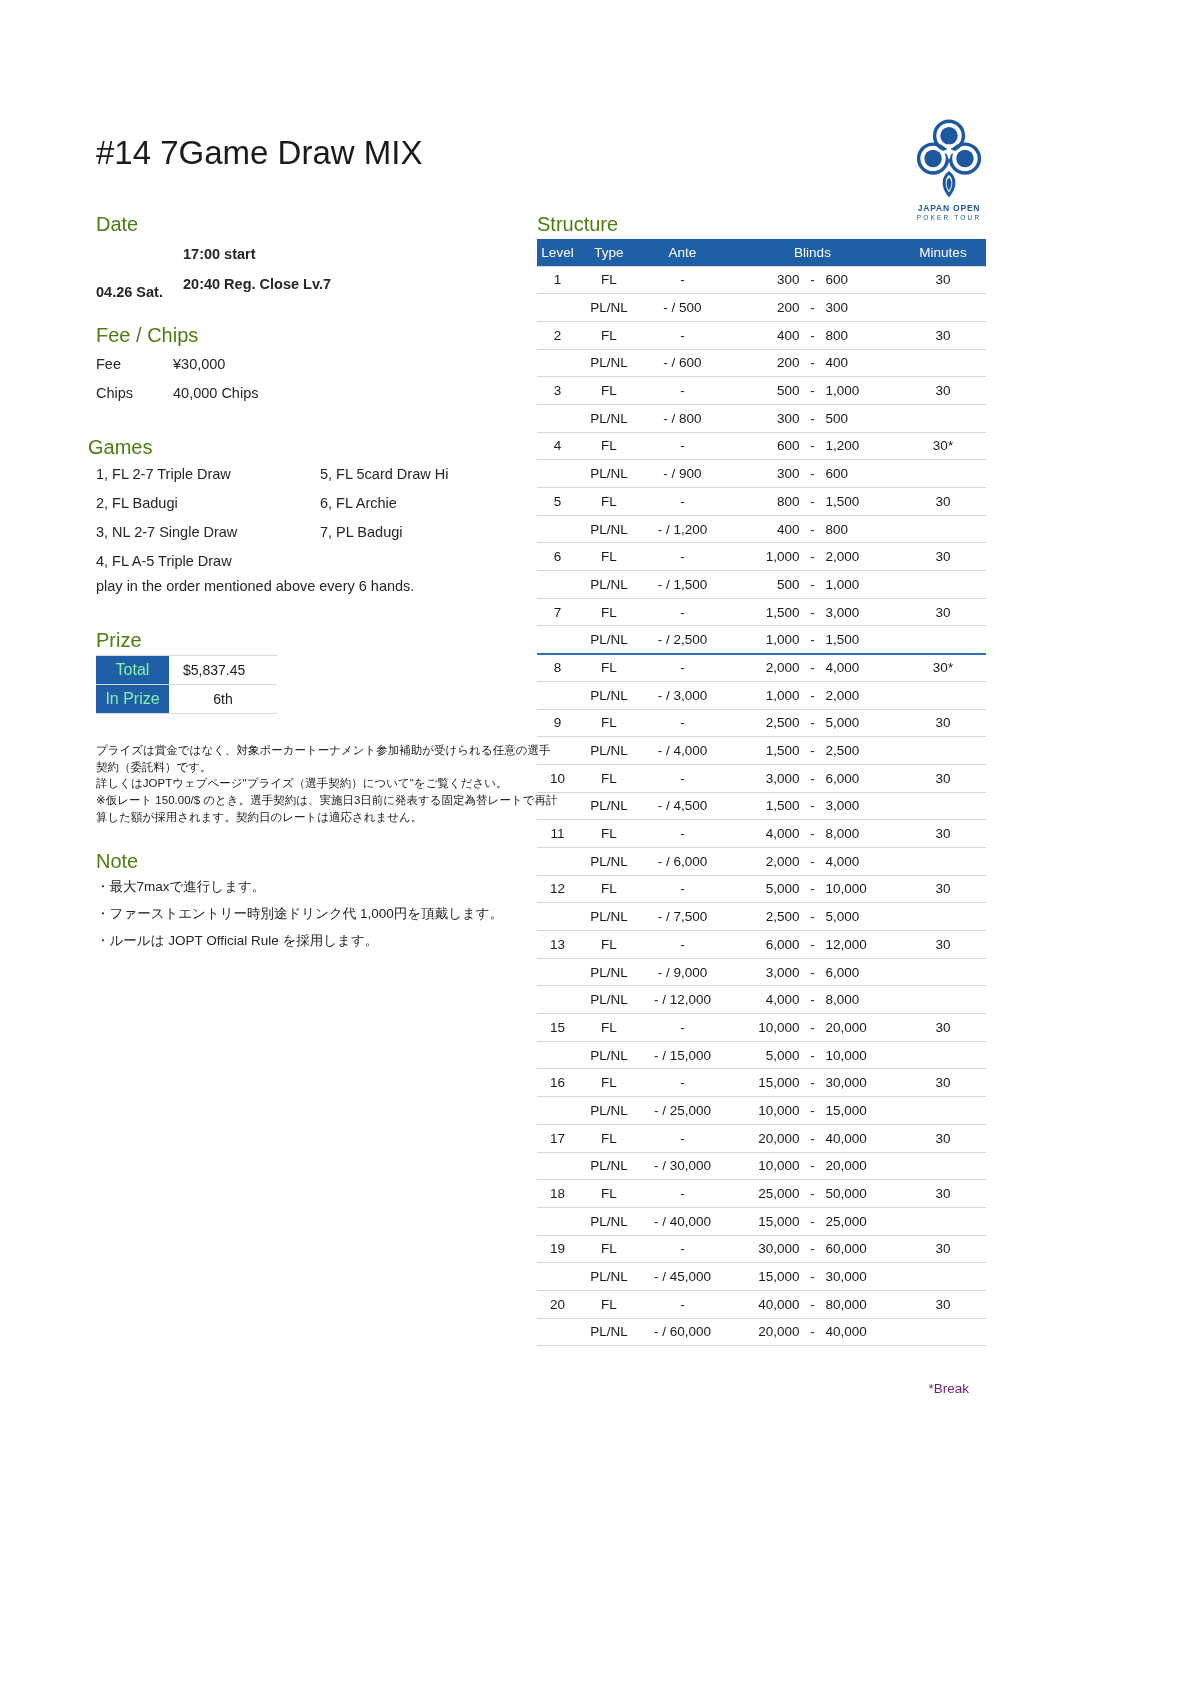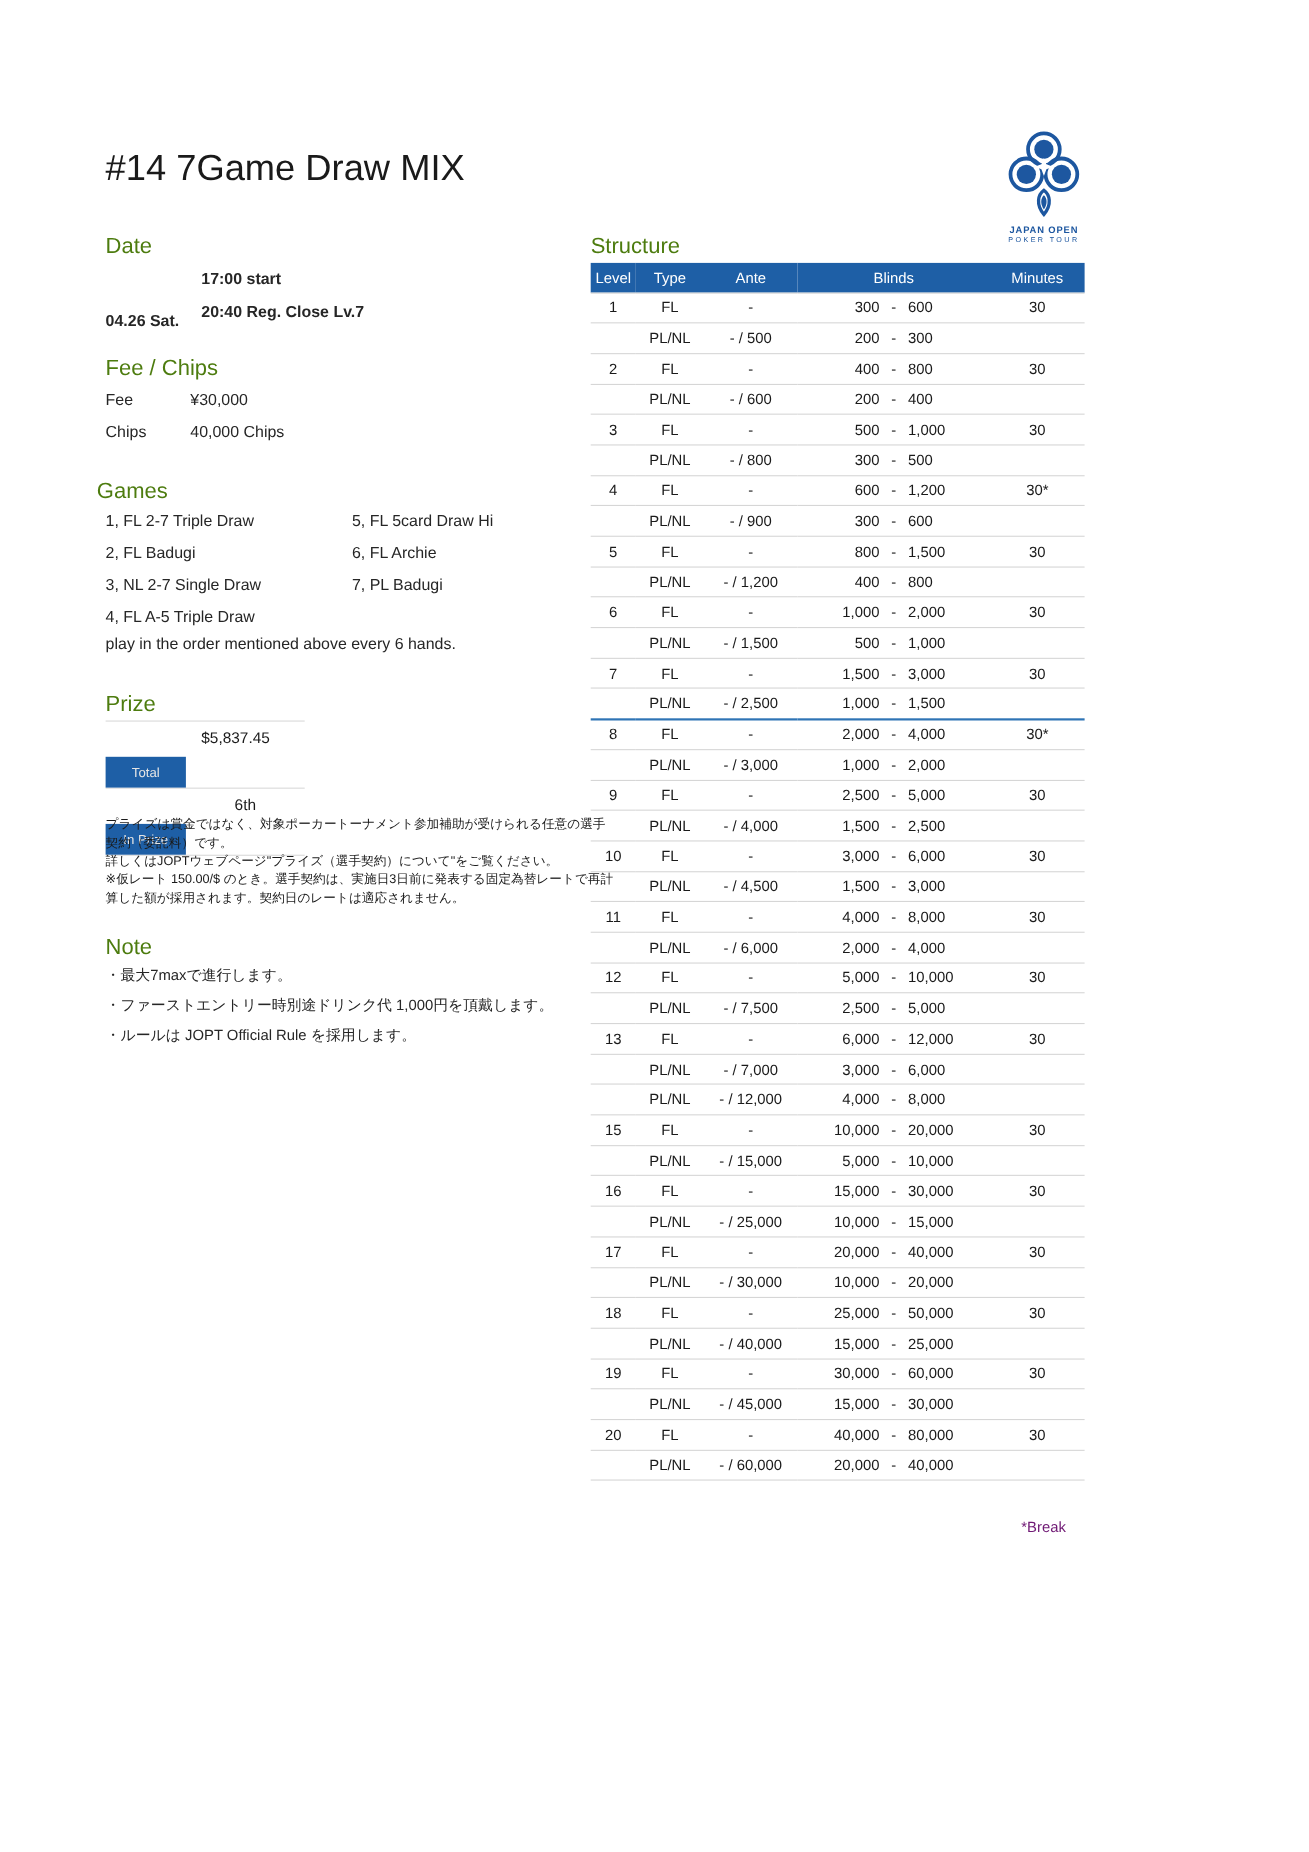--- a/index.html
+++ b/index.html
@@ -31,22 +31,22 @@
   
   .games-cols { left:96px; top:466px; display:flex; font-size:14.5px; }
   .games-col1 { width:224px; }
   .games-col1 div, .games-col2 div { margin-bottom:13px; }
   .games-note { left:96px; top:578px; font-size:14.5px; }
 
   
   .prize-table { left:96px; top:655px; border-top:1px solid #d9d9d9; }
   .prize-row { display:flex; border-bottom:1px solid #d9d9d9; }
   .prize-row .pl {
-    width:73px; height:28px; background:#1E5FA6; color:#e5e5e5;
-    font-size:12px; display:flex; align-items:center; justify-content:center;margin-top:32px;
+    width:73px; height:28px; background:#1E5FA6; color:#86efac;
+    font-size:16px; display:flex; align-items:center; justify-content:center;
   }
   .prize-row .pv {
     width:108px; height:28px; font-size:14px;
     display:flex; align-items:center; justify-content:center; color:#1a1a1a;
   }
   .prize-row .pv.money { justify-content:flex-start; padding-left:14px; }
 
   .disclaimer { left:96px; top:742px; width:462px; font-size:11.5px; line-height:1.45; color:#1a1a1a; }
 
   .note-items { left:96px; top:878px; font-size:13.5px; }
@@ -499,21 +499,21 @@
               <span class="sb">6,000</span>
               <span class="dash">-</span>
               <span class="bb">12,000</span>
             </div>
           </td>
           <td>30</td>
         </tr>
         <tr>
           <td></td>
           <td>PL/NL</td>
-          <td>- / 7,000</td>
+          <td>- / 9,000</td>
           <td>
             <div class="blinds">
               <span class="sb">3,000</span>
               <span class="dash">-</span>
               <span class="bb">6,000</span>
             </div>
           </td>
           <td></td>
         </tr>
         <tr>

